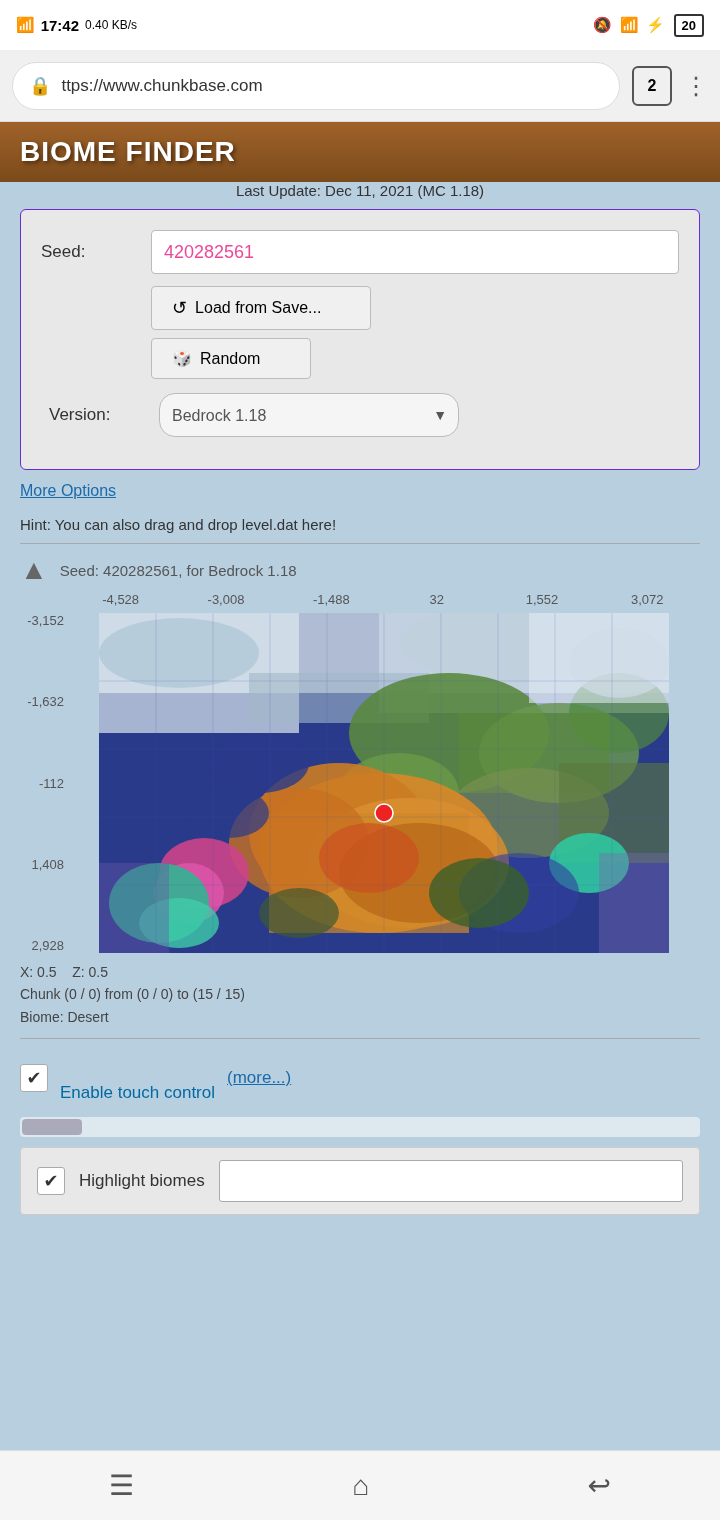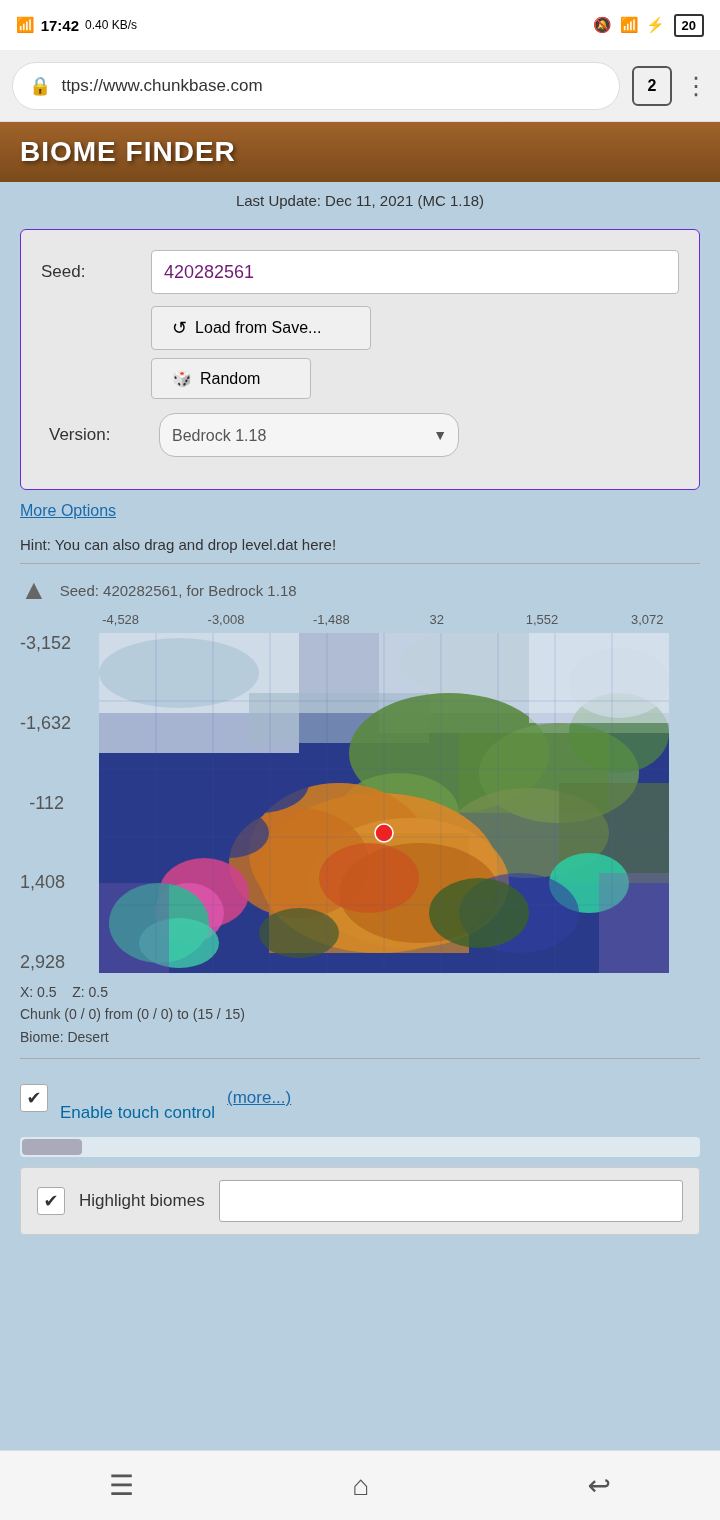--- a/index.html
+++ b/index.html
@@ -84,21 +84,21 @@
       color: #fff;
       font-size: 28px;
       font-weight: bold;
       letter-spacing: 1px;
       text-shadow: 2px 2px 4px rgba(0,0,0,0.5);
     }
 
     
     .last-update {
       text-align: center;
-      padding: 10px;
+      padding: 0;
       font-size: 15px;
       color: #333;
     }
 
     
     .form-card {
       background: #e8e8e8;
       border: 1px solid #6d28d9;
       border-radius: 6px;
       margin: 10px 20px;
@@ -116,21 +116,21 @@
       flex-shrink: 0;
     }
     .seed-input {
       flex: 1;
       height: 44px;
       border: 1px solid #bbb;
       background: #fff;
       border-radius: 4px;
       padding: 0 12px;
       font-size: 18px;
-      color: #701a75;
+      color: #ec4899;
     }
     .buttons-area {
       margin-left: 110px;
       display: flex;
       flex-direction: column;
       gap: 8px;
     }
     .btn-load {
       background: #f0f0f0;
       border: 1px solid #bbb;
@@ -241,21 +241,21 @@
     }
     .map-with-y-labels {
       display: flex;
       align-items: stretch;
     }
     .y-labels {
       display: flex;
       flex-direction: column;
       justify-content: space-between;
       width: 48px;
-      font-size: 18px;
+      font-size: 13px;
       color: #555;
       text-align: right;
       padding-right: 4px;
     }
     .map-image-area {
       flex: 1;
       position: relative;
     }
     .map-info {
       font-size: 14px;

